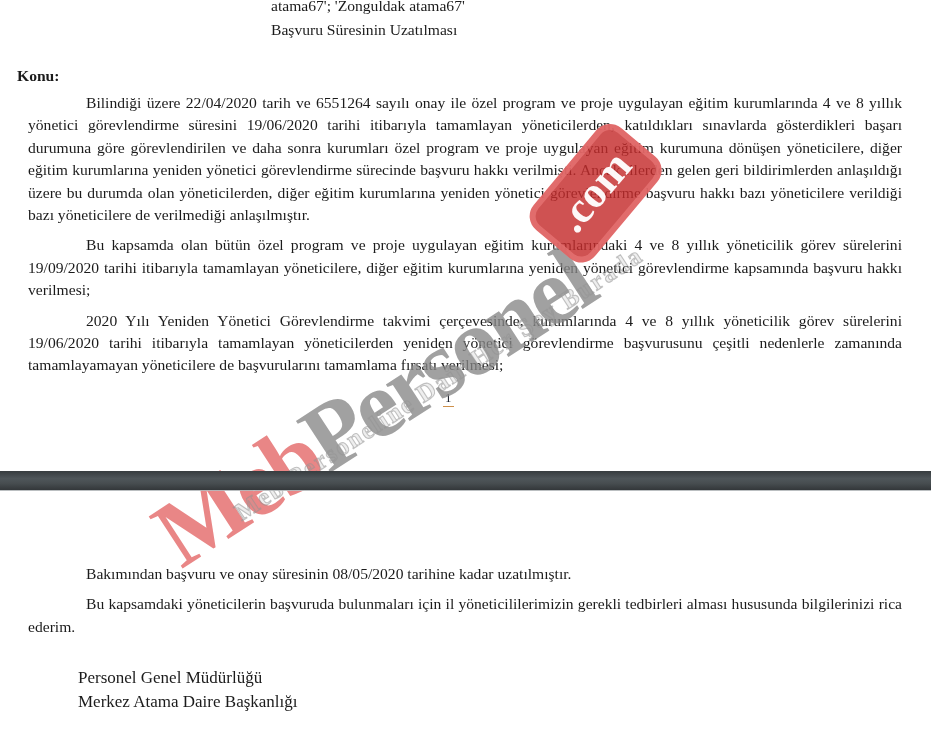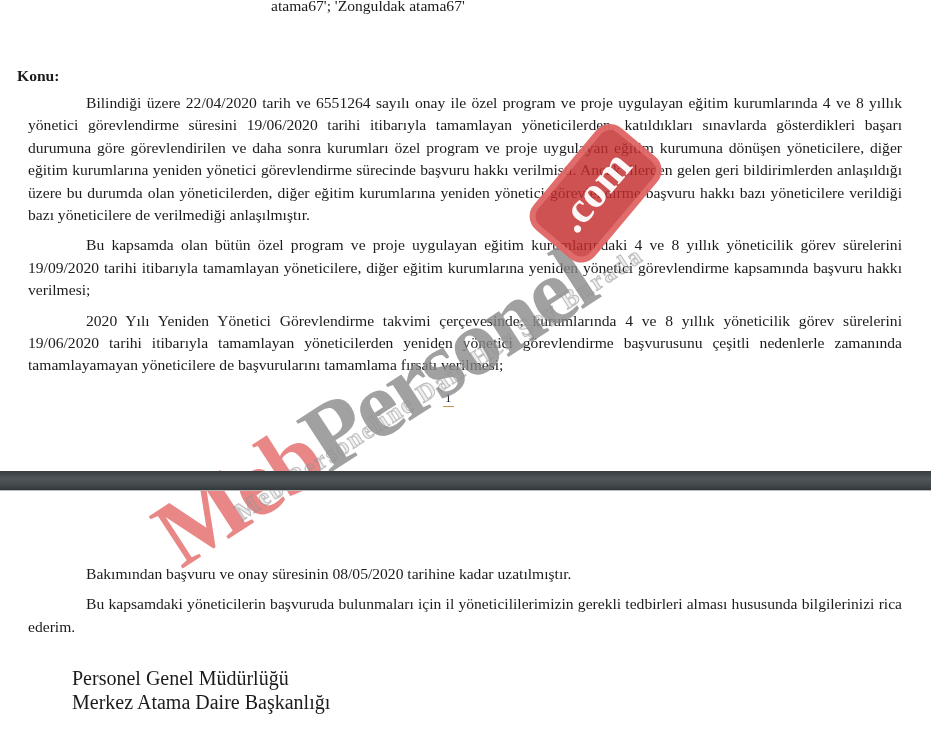--- a/index.html
+++ b/index.html
@@ -23,21 +23,21 @@
     font-size:15.6px; line-height:22.4px;
   }
   .body-block2 { position:absolute; left:20px; top:555px; width:890px; }
 
   .page-number {
     position:absolute; left:443px; top:390px;
     font-size:13px; color:#1f2430; padding:0 2px;
     border-bottom:1px solid rgba(198,124,42,.85);
   }
 
-  .signature { position:absolute; left:72px; top:666px; font-size:20px; line-height:24px; }
+  .signature { position:absolute; left:78px; top:666px; font-size:17px; line-height:24px; }
 
   
   .page-break-bar {
     position:absolute; left:0; top:471px; width:931px; height:19px; z-index:10;
     background:linear-gradient(180deg,#373c3f 0%,#4f565a 40%,#474d50 65%,#33373a 100%);
     box-shadow:0 1px 0 rgba(180,184,186,.9);
   }
 
   
   .watermark { position:absolute; inset:0; z-index:5; pointer-events:none; }
@@ -64,20 +64,21 @@
     -webkit-text-stroke:1.1px rgba(148,148,148,.55);
   }
 </style>
 </head>
 <body>
 
 <div class="page">
 
   <div class="recipients">atama67'; 'Zonguldak atama67'</div>
   <div class="subject-label">Konu:</div>
+  <div class="subject-value">Başvuru Süresinin Uzatılması</div>
 
   <div class="body-block">
     <p>Bilindiği üzere 22/04/2020 tarih ve 6551264 sayılı onay ile özel program ve proje uygulayan eğitim kurumlarında 4 ve 8 yıllık yönetici görevlendirme süresini 19/06/2020 tarihi itibarıyla tamamlayan yöneticilerden, katıldıkları sınavlarda gösterdikleri başarı durumuna göre görevlendirilen ve daha sonra kurumları özel program ve proje uygulayan eğitim kurumuna dönüşen yöneticilere, diğer eğitim kurumlarına yeniden yönetici görevlendirme sürecinde başvuru hakkı verilmişti. Ancak illerden gelen geri bildirimlerden anlaşıldığı üzere bu durumda olan yöneticilerden, diğer eğitim kurumlarına yeniden yönetici görevlendirme başvuru hakkı bazı yöneticilere verildiği bazı yöneticilere de verilmediği anlaşılmıştır.</p>
     <p>Bu kapsamda olan bütün özel program ve proje uygulayan eğitim kurumlarındaki 4 ve 8 yıllık yöneticilik görev sürelerini 19/09/2020 tarihi itibarıyla tamamlayan yöneticilere, diğer eğitim kurumlarına yeniden yönetici görevlendirme kapsamında başvuru hakkı verilmesi;</p>
     <p>2020 Yılı Yeniden Yönetici Görevlendirme takvimi çerçevesinde, kurumlarında 4 ve 8 yıllık yöneticilik görev sürelerini 19/06/2020 tarihi itibarıyla tamamlayan yöneticilerden yeniden yönetici görevlendirme başvurusunu çeşitli nedenlerle zamanında tamamlayamayan yöneticilere de başvurularını tamamlama fırsatı verilmesi;</p>
   </div>
 
   <span class="page-number">1</span>
 
   <div class="watermark">

